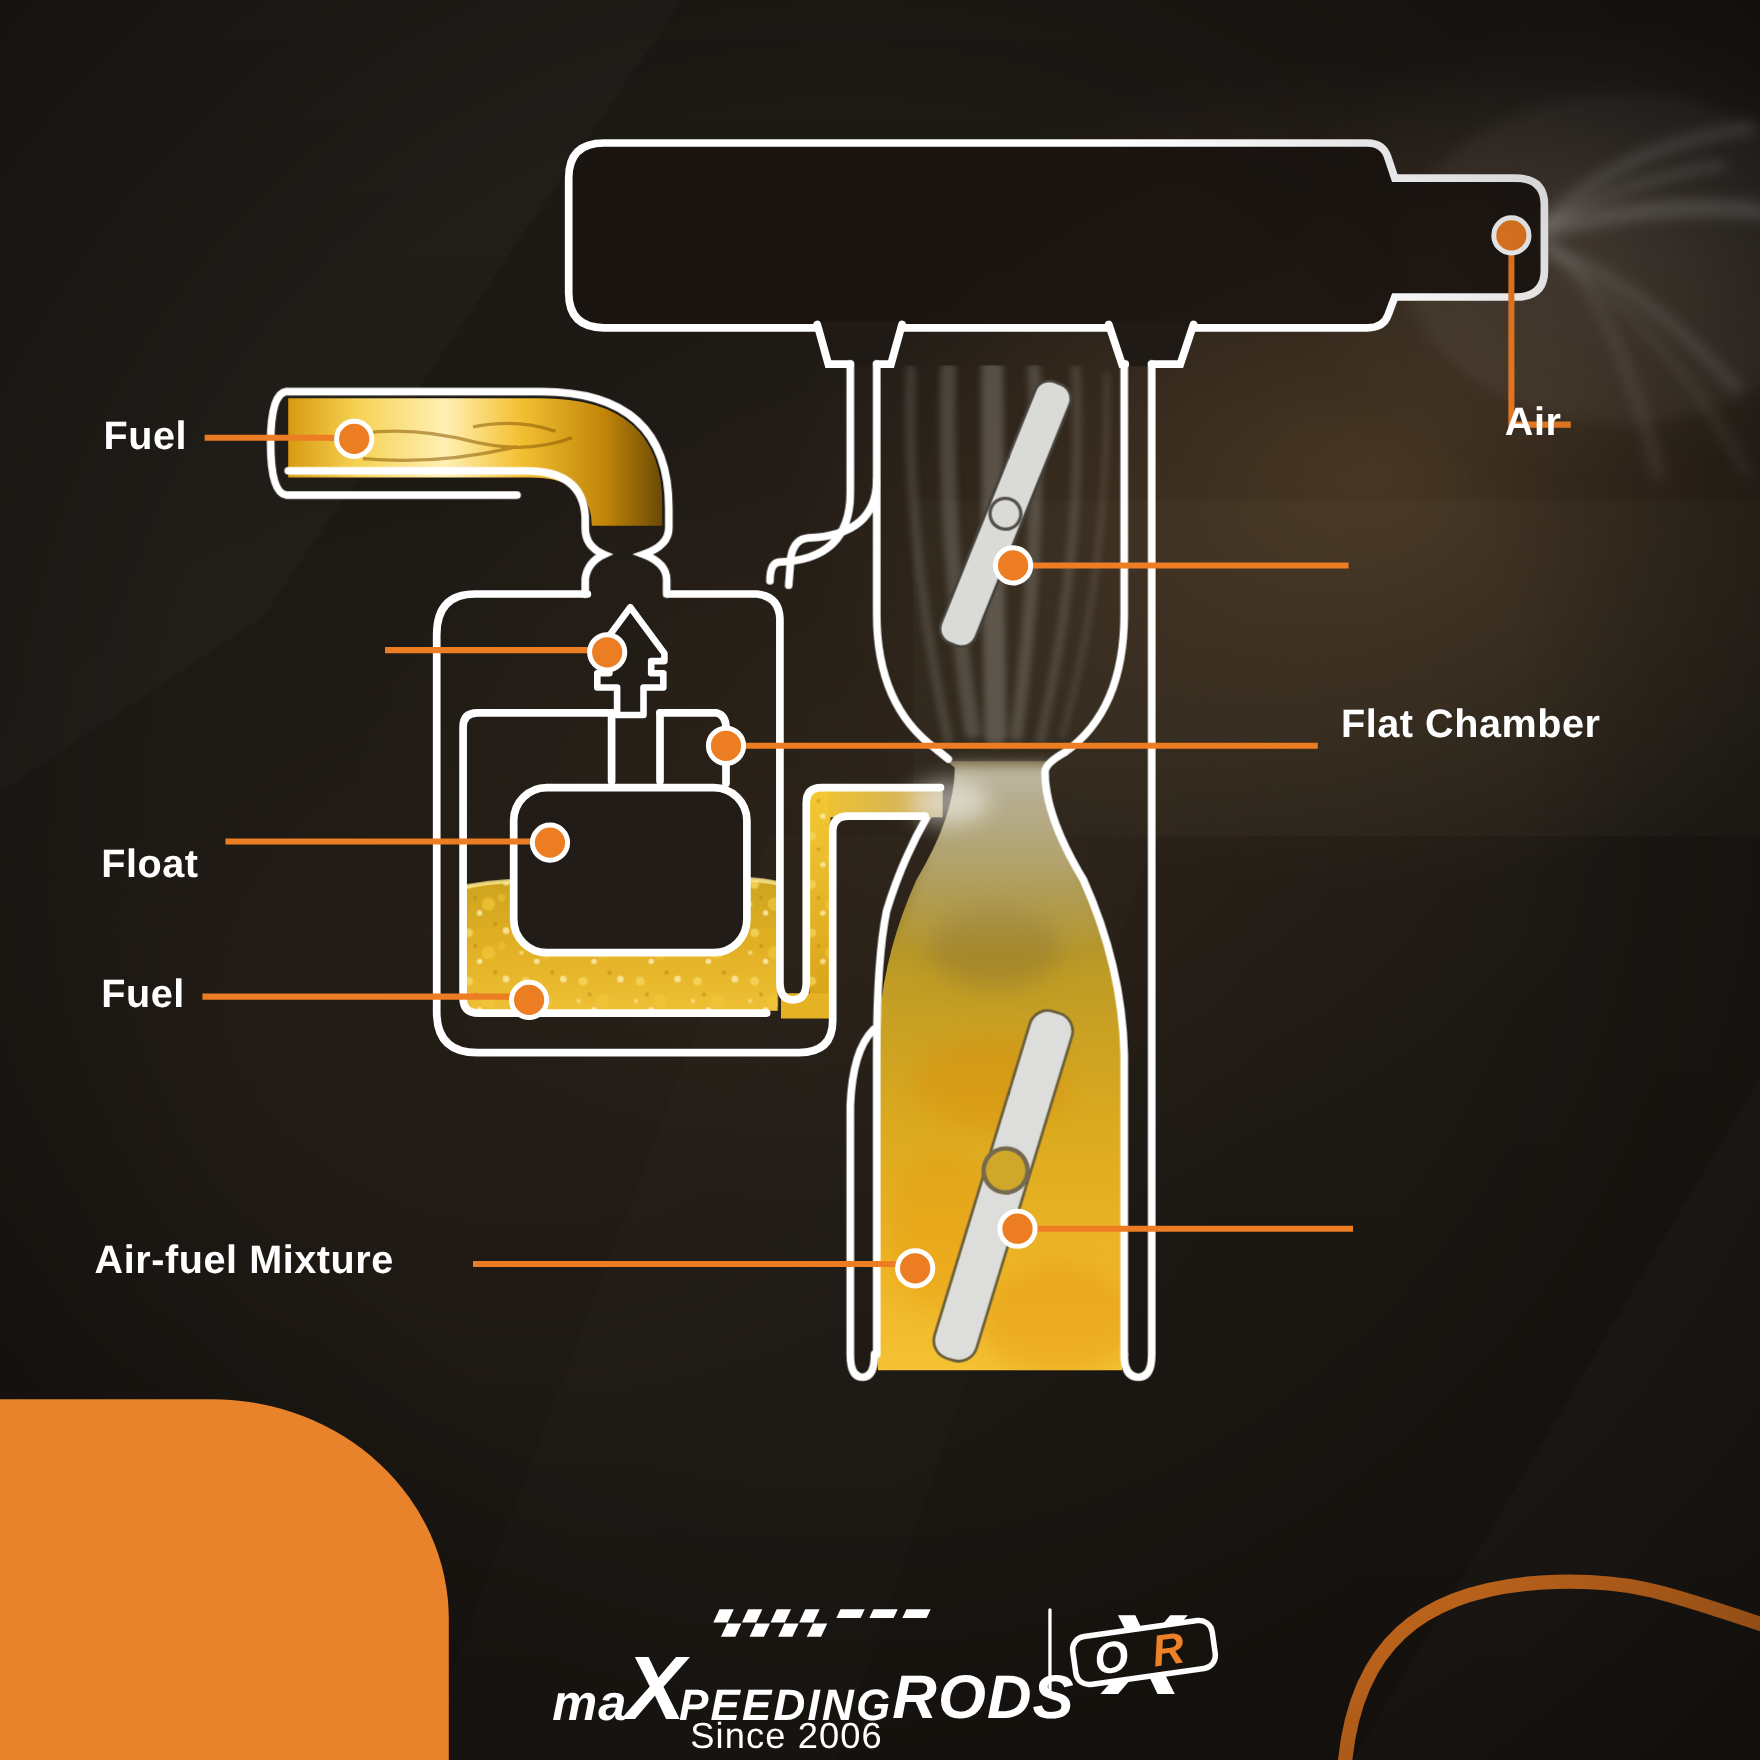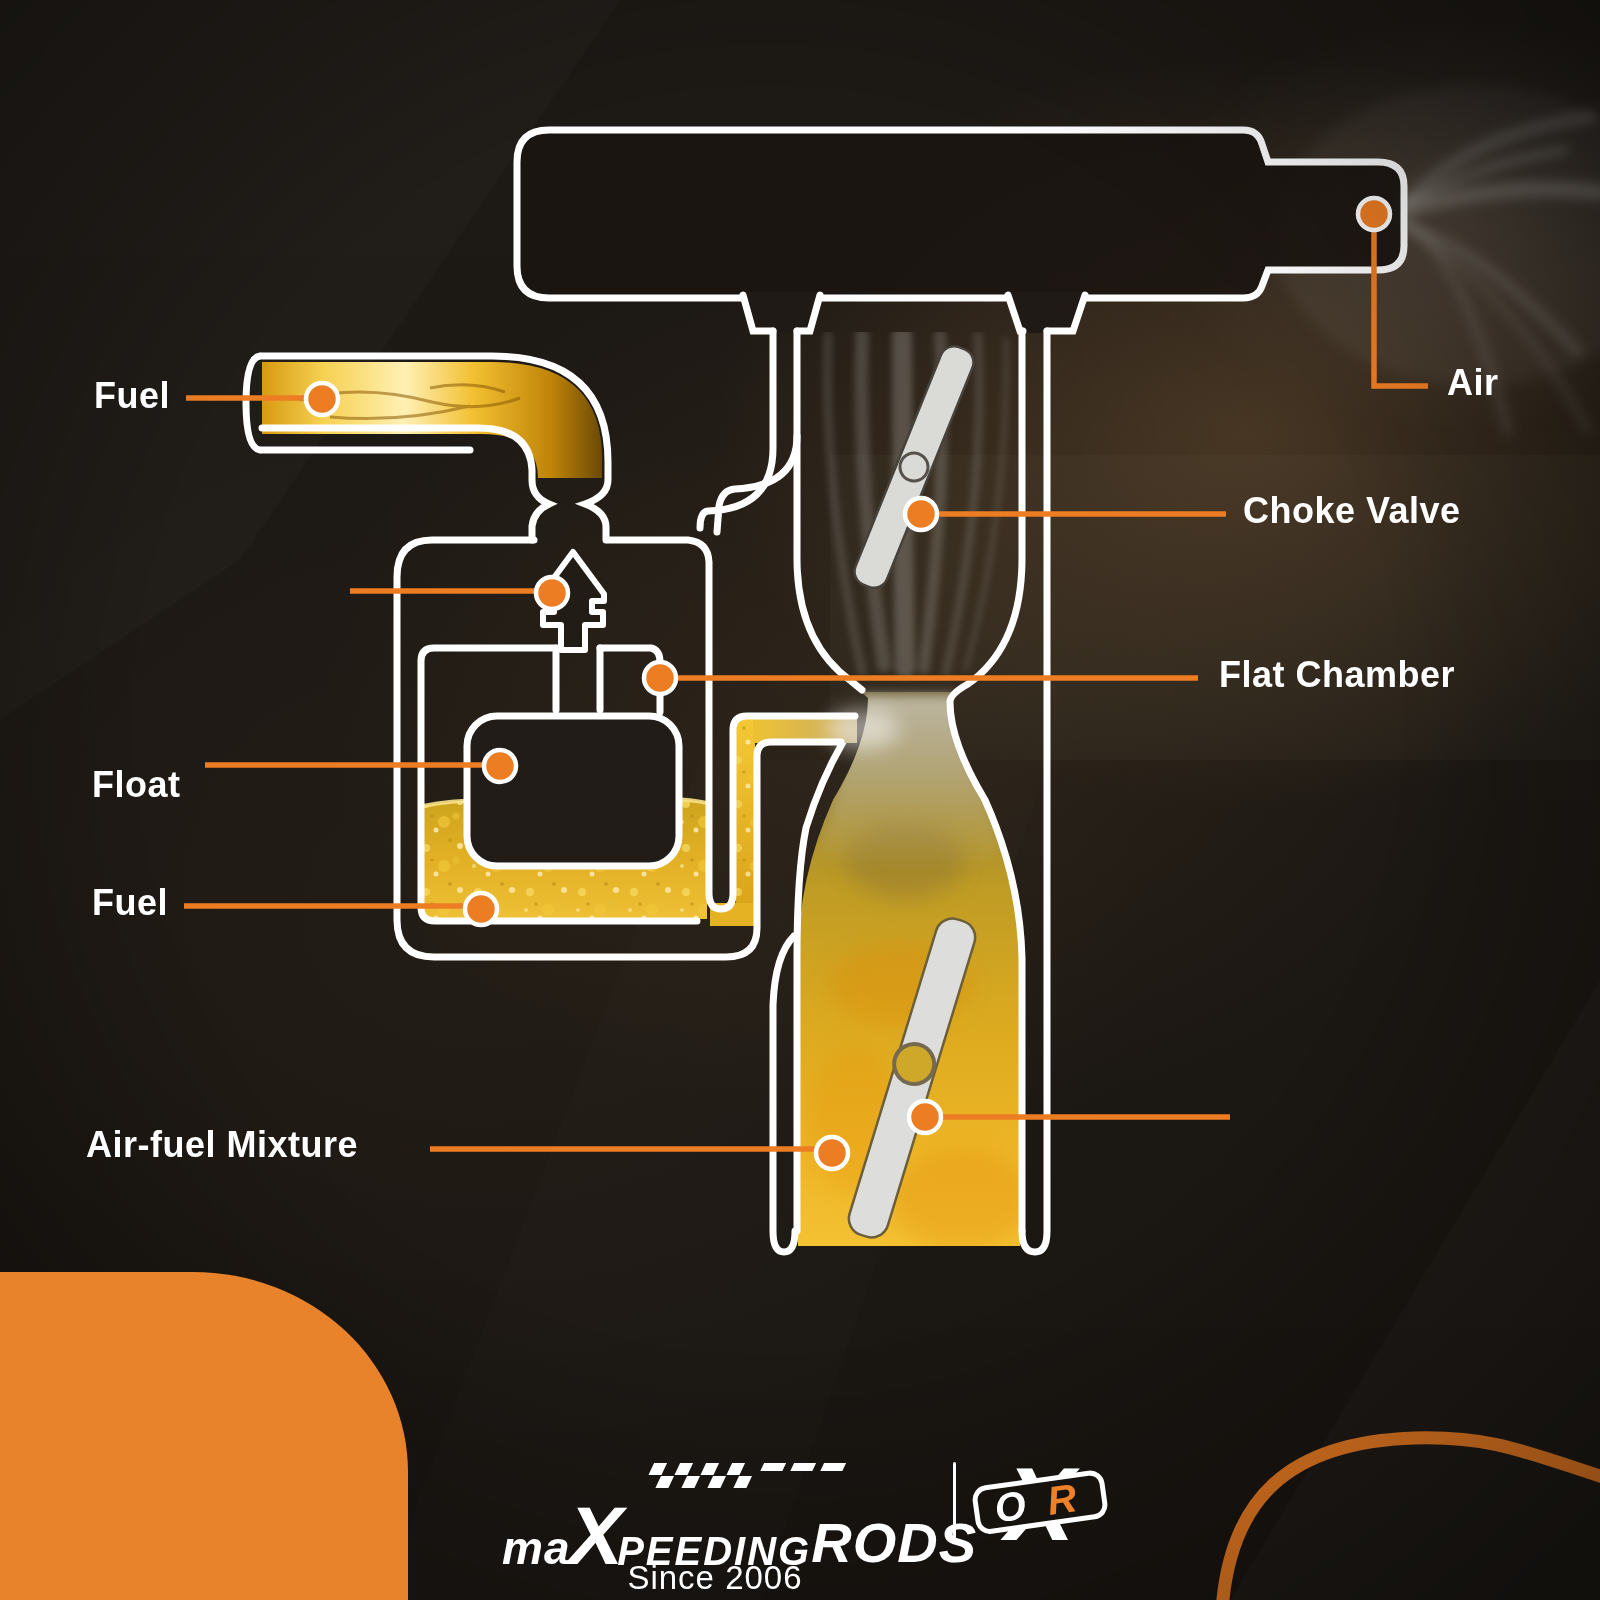--- a/index.html
+++ b/index.html
@@ -242,23 +242,22 @@
 
     <path d="M1222,1610 C1230,1500 1287,1442 1415,1438 C1492,1436 1525,1452 1612,1480" fill="none" stroke="#ED7D23" stroke-width="13"></path>
   </svg>
 
   <div class="vignette"></div>
 
   <div class="lbl" style="left:94px;top:396px">Fuel</div>
   <div class="lbl" style="left:92px;top:785px">Float</div>
   <div class="lbl" style="left:92px;top:903px">Fuel</div>
   <div class="lbl" style="left:86px;top:1145px">Air-fuel Mixture</div>
-  <div class="lbl" style="left:1447px;top:383px">Air</div>
-  <div class="lbl" style="left:1243px;top:511px">Choke Valve</div>
-  <div class="lbl" style="left:1219px;top:675px">Flat Chamber</div>
+  <div class="lbl" style="left:1368px;top:383px">Air</div>
+  <div class="lbl" style="left:1219px;top:658px">Flat Chamber</div>
 
   <div class="corner-orange"></div>
 
   <div class="brand">
     <svg class="b-checker" width="240" height="34" viewBox="0 0 240 34">
       <g fill="#ffffff" transform="skewX(-25)">
         <rect x="30" y="2" width="13" height="12"></rect>
           <rect x="56" y="2" width="13" height="12"></rect>
         <rect x="82" y="2" width="13" height="12"></rect>
           <rect x="108" y="2" width="13" height="12"></rect>

